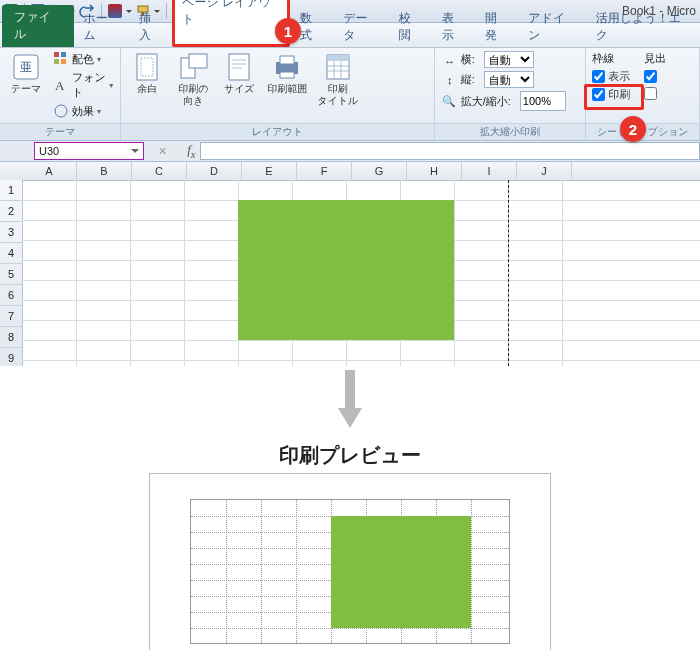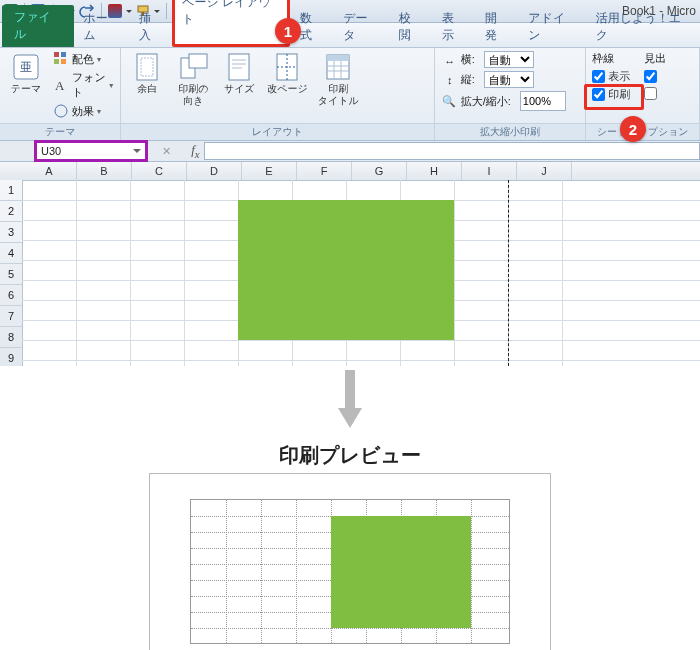--- a/index.html
+++ b/index.html
@@ -11,39 +11,39 @@
 .qat .save{width:14px;height:14px;background:#3A6EA5;border-radius:2px;position:relative}
 .qat .save::after{content:"";position:absolute;inset:3px;background:#fff}
 .qat svg{display:block}
 .qat .sep{width:1px;height:16px;background:#A5B8D0;margin:0 2px}
 .qat .color{width:14px;height:14px;background:linear-gradient(#B52323,#3E64A5);border-radius:2px}
 .qat .dd{width:6px;height:6px;display:inline-block}
 .qat .dd::after{content:"";display:block;border:3px solid transparent;border-top-color:#444;margin-top:2px}
 .title{flex:1;text-align:right;font-size:12px;color:#444}
 .tabs{height:24px;background:linear-gradient(#F5F8FC,#E4EBF3);display:flex;align-items:flex-end;padding-left:2px;border-bottom:1px solid #B8C5D6;position:relative}
 .tab{padding:4px 10px 3px;font-size:12px;color:#3B5A82;cursor:pointer}
-.tab.file{background:#1F7245;color:#5eead4;border-radius:2px 2px 0 0;padding:4px 12px}
+.tab.file{background:#1F7245;color:#e5e5e5;border-radius:2px 2px 0 0;padding:4px 12px}
 .tab.highlight{border:3px solid #E82E23;border-radius:2px;padding:1px 7px 16px;color:#3B5A82;background:#fff}
 .ribbon{height:92px;background:linear-gradient(#F3F6FA,#E4EBF3);border-bottom:1px solid #A9BFD6;display:flex}
 .group{border-right:1px solid #C5D2E0;padding:2px 4px 0;display:flex;flex-direction:column;justify-content:space-between}
 .grouplabel{text-align:center;font-size:10px;color:#5B7591;padding:1px 0;background:#DCE6F0;border-top:1px solid #C5D2E0;margin:0 -4px}
 .grow{display:flex;gap:2px}
 .gcol{display:flex;flex-direction:column;gap:1px}
 .btn{display:flex;flex-direction:column;align-items:center;justify-content:flex-start;padding:2px 4px;min-width:36px;cursor:pointer;border-radius:3px}
 .btn .ico{width:30px;height:30px;display:flex;align-items:center;justify-content:center}
 .btn .lb{font-size:10px;text-align:center;line-height:1.15;color:#333;margin-top:1px}
 .small{display:flex;align-items:center;gap:3px;padding:1px 3px;cursor:pointer}
 .small .ico{width:16px;height:16px;display:flex;align-items:center;justify-content:center}
 .small .lb{font-size:11px}
 .scale input{width:40px;height:16px;font-size:11px;border:1px solid #9FB4CB}
 .scale select{width:50px;height:17px;font-size:11px;border:1px solid #9FB4CB;background:#fff}
 .chk{display:flex;align-items:center;gap:3px;font-size:11px;color:#333;padding:1px 2px}
 .chk input{margin:0}
 .namebox{height:20px;background:#E6EBF1;border-bottom:1px solid #A9BFD6;display:flex;align-items:center}
-.namebox .nb{width:100px;margin-left:34px;background:#fff;border:3px solid #a21caf;height:16px;font-size:11px;padding:0 4px;display:flex;align-items:center;justify-content:space-between}
+.namebox .nb{width:100px;margin-left:34px;background:#fff;border:1px solid #a21caf;height:16px;font-size:11px;padding:0 4px;display:flex;align-items:center;justify-content:space-between}
 .namebox .nb .dd{width:0;height:0;border:4px solid transparent;border-top-color:#666;margin-top:3px}
 .namebox .fx{margin-left:20px;font-style:italic;font-family:serif;font-size:13px;color:#555}
 .namebox .fxbar{flex:1;margin-left:4px;background:#fff;border:1px solid #9FB4CB;height:16px}
 .grid{position:relative;height:204px;background:#fff;overflow:hidden}
 .colhdr{position:absolute;top:0;left:22px;right:0;height:18px;background:linear-gradient(#F4F6F9,#E2E8EF);border-bottom:1px solid #B6C3D2;display:flex}
 .colhdr div{width:54px;border-right:1px solid #C8D2DD;text-align:center;font-size:11px;line-height:18px;color:#333}
 .corner{position:absolute;top:0;left:0;width:22px;height:18px;background:linear-gradient(#F4F6F9,#E2E8EF);border-right:1px solid #B6C3D2;border-bottom:1px solid #B6C3D2}
 .rowhdr{position:absolute;top:18px;left:0;width:22px;background:linear-gradient(#F4F6F9,#E2E8EF);border-right:1px solid #B6C3D2}
 .rowhdr div{height:20px;border-bottom:1px solid #C8D2DD;text-align:center;font-size:11px;line-height:20px}
 .cells{position:absolute;top:18px;left:22px;right:0;bottom:0}
@@ -191,26 +191,27 @@
             <div class="ico">
               <svg width="26" height="30">
                 <rect x="3" y="2" width="20" height="26" fill="#fff" stroke="#6F8CAE"></rect>
                 <path d="M6 8h14M6 12h14M6 16h10" stroke="#A9BFD6"></path>
               </svg>
             </div>
             <div class="lb">サイズ</div>
           </div>
         <div class="btn">
             <div class="ico">
-              <svg width="28" height="30">
-                <rect x="4" y="2" width="20" height="26" fill="#fff" stroke="#6F8CAE"></rect>
-                <path d="M14 2v26M4 15h20" stroke="#2B5FA3" stroke-dasharray="2 2"></path>
-              </svg>
-            </div>
-            <div class="lb">改ページ</div>
+              <svg width="30" height="30">
+                <rect x="4" y="10" width="22" height="12" fill="#6F8CAE"></rect>
+                <rect x="8" y="4" width="14" height="8" fill="#fff" stroke="#6F8CAE"></rect>
+                <rect x="8" y="20" width="14" height="6" fill="#fff" stroke="#6F8CAE"></rect>
+              </svg>
+            </div>
+            <div class="lb">印刷範囲</div>
           </div>
         <div class="btn">
             <div class="ico">
               <svg width="28" height="30">
                 <rect x="3" y="3" width="22" height="24" fill="#fff" stroke="#6F8CAE"></rect>
                 <rect x="3" y="3" width="22" height="6" fill="#BFD3E6"></rect>
                 <path d="M3 14h22M3 19h22M10 9v18M17 9v18" stroke="#A9BFD6"></path>
               </svg>
             </div>
             <div class="lb" style="white-space:pre">印刷

